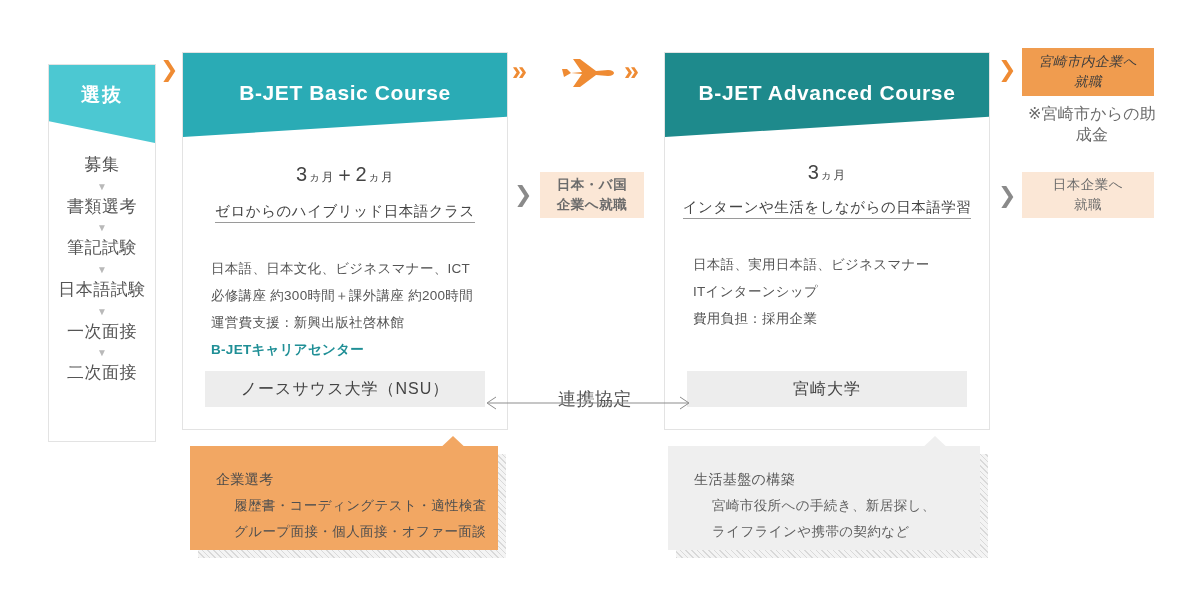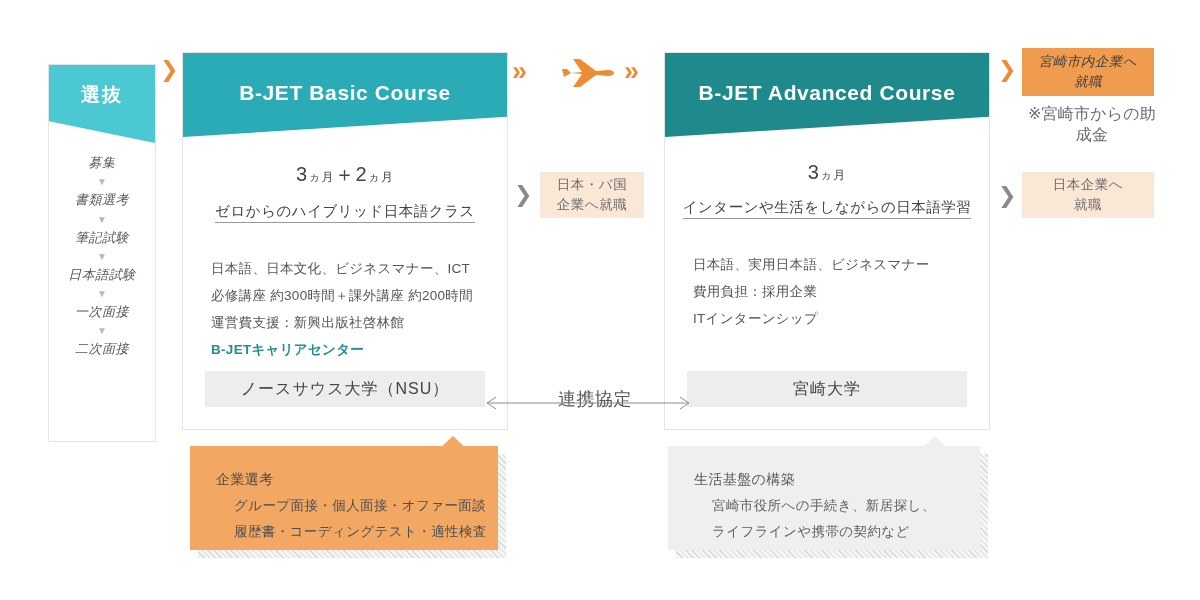--- a/index.html
+++ b/index.html
@@ -52,26 +52,25 @@
     font-size: 19px;
     font-weight: bold;
     letter-spacing: 2px;
     padding-top: 17px;
   }
   .sel-steps {
     padding-top: 10px;
     text-align: center;
   }
   .sel-step {
-    font-size: 13px;
+    font-size: 17px;
     color: #555555;
     line-height: 1.1;
     padding: 3px 0;
     letter-spacing: 0.5px;
-    font-style: italic;
   }
   .sel-caret {
     color: #b9b9b9;
     font-size: 10px;
     line-height: 1;
     padding: 4px 0 3px;
   }
 
   
   .course {
@@ -202,21 +201,21 @@
     align-items: center;
     justify-content: center;
     color: #3d3d3d;
     font-size: 13.5px;
     line-height: 1.5;
     letter-spacing: 0.5px;
     text-align: center;
     font-style: italic;
   }
   #mid-employment-chevron { left: 514px; top: 183px; }
-  #mid-employment-box { left: 540px; top: 172px; width: 104px; height: 46px; }
+  #mid-employment-box { left: 540px; top: 172px; width: 104px; height: 46px; font-weight: bold; }
 
   #city-job-chevron { left: 998px; top: 58px; }
   #city-job-box { left: 1022px; top: 48px; width: 132px; height: 48px; }
   #city-job-note {
     position: absolute;
     left: 1022px; top: 104px; width: 140px;
     font-size: 16px;
     color: #6b6b6b;
     text-align: center;
     letter-spacing: 0.2px;
@@ -353,22 +352,22 @@
       <span class="course-title">B-JET Advanced Course</span>
     </div>
     <div class="course-duration">
       <span>3</span><span class="unit">ヵ月</span>
     </div>
     <div class="course-subtitle">
       <span>インターンや生活をしながらの日本語学習</span>
     </div>
     <div class="course-body">
       <div class="course-line">日本語、実用日本語、ビジネスマナー</div>
+      <div class="course-line">ITインターンシップ</div>
       <div class="course-line">費用負担：採用企業</div>
-      <div class="course-line">ITインターンシップ</div>
     </div>
     <div class="univ-bar">宮崎大学</div>
   </div>
 
   <div id="agreement-label">連携協定</div>
   <svg id="agreement-line" class="abs" viewBox="0 0 220 22">
     <line x1="10" y1="11" x2="210" y2="11" stroke="#8d8d8d" stroke-width="1"></line>
     <polyline points="18,5 9,11 18,17" fill="none" stroke="#8d8d8d" stroke-width="1"></polyline>
     <polyline points="202,5 211,11 202,17" fill="none" stroke="#8d8d8d" stroke-width="1"></polyline>
   </svg>
@@ -384,22 +383,22 @@
   <div id="japan-job-box" class="peach-box">
     <span>日本企業へ</span>
     <span>就職</span>
   </div>
 
   <div id="selection-callout" class="callout">
     <div class="callout-hatch"></div>
     <div class="callout-body">
       <div class="callout-notch"></div>
       <div class="callout-title">企業選考</div>
+      <div class="callout-line">履歴書・コーディングテスト・適性検査</div>
       <div class="callout-line">グループ面接・個人面接・オファー面談</div>
-      <div class="callout-line">履歴書・コーディングテスト・適性検査</div>
     </div>
   </div>
 
   <div id="living-callout" class="callout">
     <div class="callout-hatch"></div>
     <div class="callout-body">
       <div class="callout-notch"></div>
       <div class="callout-title">生活基盤の構築</div>
       <div class="callout-line">宮崎市役所への手続き、新居探し、</div>
       <div class="callout-line">ライフラインや携帯の契約など</div>

